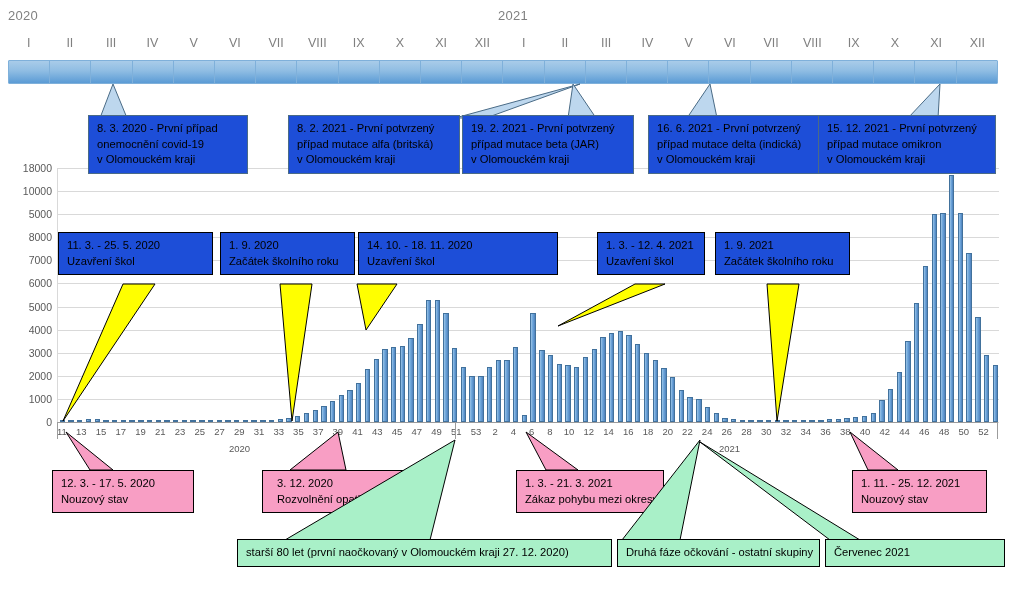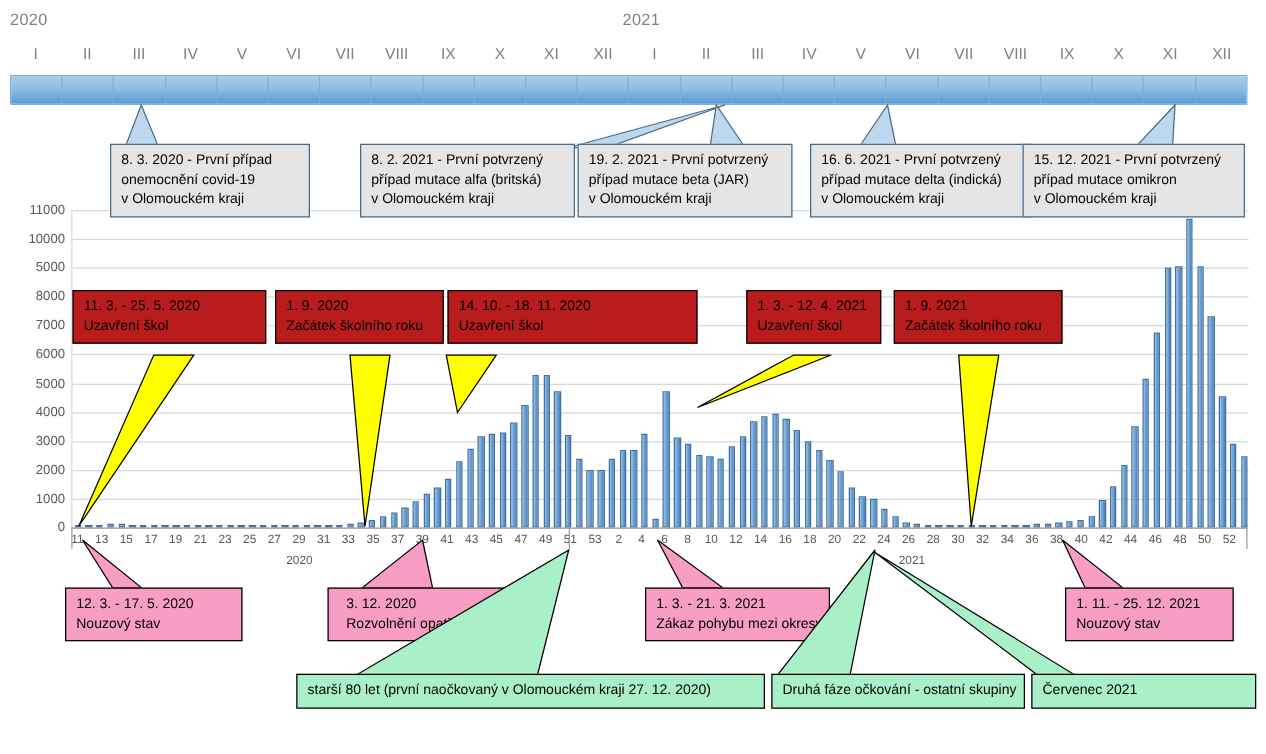--- a/index.html
+++ b/index.html
@@ -74,22 +74,22 @@
     position:absolute;top:422px;width:1px;height:17px;background:#9c9c9c;
   }
 
   
   .callout{
     position:absolute;box-sizing:border-box;
     font-size:11.2px;line-height:15.5px;color:#000;
     padding:5px 7px 5px 8px;
   }
   .callout div{white-space:nowrap;}
-  .co-blue{background:#e5e5e5;border:1px solid #4a6b86;}
-  .co-yellow{background:#b91c1c;border:1px solid #000;}
+  .co-blue{background:#1d4ed8;border:1px solid #4a6b86;}
+  .co-yellow{background:#1d4ed8;border:1px solid #000;}
   .co-pink{background:#f89ec4;border:1px solid #000;}
   .co-green{background:#a9f0c8;border:1px solid #000;}
 
   .tail{position:absolute;}
   .tail svg{display:block;overflow:visible;}
 </style>
 </head>
 <body>
 
 <div id="root">
@@ -157,21 +157,21 @@
       <div class="ytick" style="top: 230.909px;">1000</div>
       <div class="ytick" style="top: 207.818px;">2000</div>
       <div class="ytick" style="top: 184.727px;">3000</div>
       <div class="ytick" style="top: 161.636px;">4000</div>
       <div class="ytick" style="top: 138.545px;">5000</div>
       <div class="ytick" style="top: 115.455px;">6000</div>
       <div class="ytick" style="top: 92.3636px;">7000</div>
       <div class="ytick" style="top: 69.2727px;">8000</div>
       <div class="ytick" style="top: 46.1818px;">5000</div>
       <div class="ytick" style="top: 23.0909px;">10000</div>
-      <div class="ytick" style="top: 0px;">11000</div>
+      <div class="ytick" style="top: 0px;">18000</div>
     </div>
   <div id="chart-area">
     <div id="gridlines">
         <div class="gridline" style="top: 254px;"></div>
         <div class="gridline" style="top: 230.909px;"></div>
         <div class="gridline" style="top: 207.818px;"></div>
         <div class="gridline" style="top: 184.727px;"></div>
         <div class="gridline" style="top: 161.636px;"></div>
         <div class="gridline" style="top: 138.545px;"></div>
         <div class="gridline" style="top: 115.455px;"></div>

